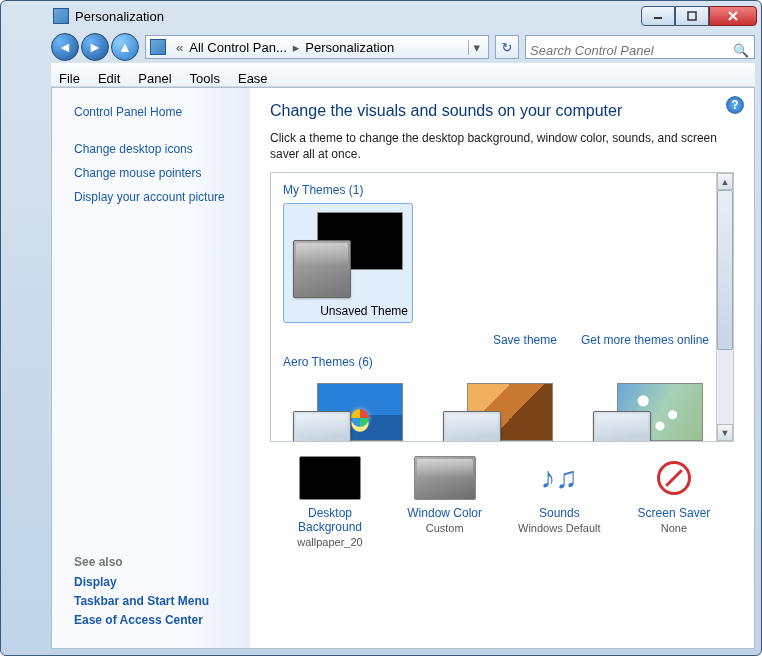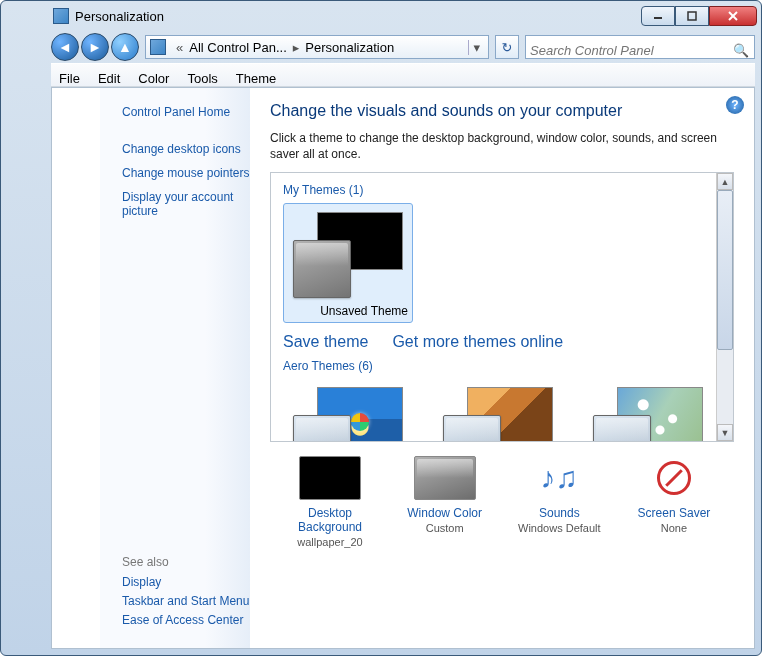--- a/index.html
+++ b/index.html
@@ -25,24 +25,24 @@
 .refresh-btn { width:24px; height:24px; background:linear-gradient(#fff,#e0ecf8); border:1px solid #8aa8c8; display:flex; align-items:center; justify-content:center; color:#2a5a9a; font-size:13px;}
 .search { width: 230px; height: 24px; background:#fff; border:1px solid #8aa8c8; display:flex; align-items:flex-end; padding:0 4px; margin-left:4px;}
 .search input { flex:1; border:0; outline:0; font-size:13px; font-style:italic; color:#888; }
 .search-icon { color:#3a6aaa; font-size:13px; }
 
 .menubar { height: 24px; background:linear-gradient(#fbfcfd,#eef2f8); border-top:1px solid #fff; border-bottom:1px solid #d0d8e0; display:flex; align-items:flex-end; padding:0 8px; gap:18px; font-size:13px; margin:0 6px;}
 .menubar span { cursor:default; }
 
 .content { flex:1; background:#fff; margin:0 6px 6px 6px; border:1px solid #b0c0d0; display:flex; position:relative; overflow:hidden; }
 
-.sidebar { width:210px; background:linear-gradient(to right,#f8fafe 70%,#e6eef8); padding:12px 0 12px 22px; font-size:12px; display:flex; flex-direction:column;margin-left:48px; }
+.sidebar { width:210px; background:linear-gradient(to right,#f8fafe 70%,#e6eef8); padding:12px 0 12px 22px; font-size:12px; display:flex; flex-direction:column; }
 .sidebar a { color:#1a5aaa; text-decoration:none; display:block; margin:5px 0; cursor:pointer; }
 .sidebar .cph { margin-bottom:18px; }
-.sidebar .see-also { margin-top:auto; margin-bottom:4px; }
+.sidebar .see-also { margin-top:auto; margin-bottom:4px;font-weight:bold; }
 .sidebar .see-hdr { color:#777; margin-bottom:6px; }
 
 .main { flex:1; padding: 14px 20px 10px 20px; position:relative; }
 .help-icon { position:absolute; top:8px; right:10px; width:18px; height:18px; border-radius:50%; background:radial-gradient(#6fb4ff,#1a5a9a); color:#fff; font-size:12px; display:flex; align-items:center; justify-content:center; font-weight:bold;}
 .page-title { color:#0a3a7a; font-size:16px; font-weight:normal; margin-bottom:10px; }
 .page-desc { font-size:12px; color:#222; margin-bottom:10px; line-height:1.35; }
 
 .theme-pane { border:1px solid #c0c8d0; height:270px; position:relative; overflow:hidden; padding:8px 20px 8px 12px; }
 .scrollbar { position:absolute; right:0; top:0; bottom:0; width:17px; background:#e8ecf2; border-left:1px solid #ccc;}
 .sb-btn { height:17px; background:linear-gradient(#f4f6fa,#d8e0ea); border:1px solid #bbb; display:flex; align-items:center; justify-content:center; font-size:9px; color:#555;}
@@ -51,21 +51,21 @@
 .sb-bot { position:absolute; bottom:0; left:0; right:0;}
 
 .group-hdr { color:#1a5aaa; font-size:12px; margin:2px 0 6px 0; }
 .theme-row { display:flex; gap:20px; }
 .theme-card { width:130px; text-align:right; font-size:12px; padding:4px; }
 .theme-card.selected { background:#e0eefc; border:1px solid #7aaee8; border-radius:3px; }
 .thumb-stack { position:relative; width:110px; height:86px; margin:4px auto 6px auto; }
 .thumb-back { position:absolute; top:0; right:0; width:86px; height:58px; border:1px solid #888; }
 .thumb-front { position:absolute; bottom:0; left:0; width:58px; height:58px; background:linear-gradient(160deg, rgba(255,255,255,0.35), rgba(0,0,0,0.15)), #888; border:1px solid #666; border-radius:2px; box-shadow:0 1px 2px rgba(0,0,0,0.25);}
 .thumb-front::before{content:"";position:absolute;top:2px;left:2px;right:2px;height:40%;background:linear-gradient(rgba(255,255,255,0.45),rgba(255,255,255,0));border-radius:2px 2px 0 0;}
-.theme-links { display:flex; gap:24px; font-size:16px; margin:10px 4px 8px 0;}
+.theme-links { display:flex; gap:24px; justify-content:flex-end; font-size:12px; margin:10px 4px 8px 0;}
 .theme-links a { color:#1a5aaa; text-decoration:none; cursor:pointer;}
 
 .aero .thumb-back { background:linear-gradient(#87ceeb,#4682b4); }
 .aero .thumb-front { background:linear-gradient(160deg, rgba(255,255,255,0.35), rgba(0,0,0,0.1)), #c8d8e8; }
 .aero.t1 .thumb-back { background: radial-gradient(circle at 50% 70%, #ffe680 0 8px, transparent 9px), linear-gradient(#2980d8 55%, #1e5fa8 55%); }
 .aero.t1 .thumb-back::after{content:"";position:absolute;left:50%;top:60%;width:18px;height:18px;transform:translate(-50%,-50%);border-radius:50%;background:conic-gradient(#e74c3c 0 90deg,#2ecc71 0 180deg,#3498db 0 270deg,#f1c40f 0 360deg);box-shadow:0 0 4px rgba(255,255,255,0.6);}
 .aero.t2 .thumb-back { background: linear-gradient(135deg,#f0b060 0 30%,#c87830 30% 55%,#7a4418 55% 100%); }
 .aero.t3 .thumb-back { background: radial-gradient(circle at 30% 30%, #fff 0 5px, transparent 6px), radial-gradient(circle at 65% 55%, #fff 0 4px, transparent 5px), radial-gradient(circle at 50% 75%, #fff 0 4px, transparent 5px), linear-gradient(120deg,#6aa8d8,#a8d0b8,#9ac090); }
 
 .bottom-row { display:flex; justify-content:space-between; margin-top:14px; padding:0 6px;}
@@ -124,23 +124,23 @@
     <div class="refresh-btn">↻</div>
     <div class="search">
       <input placeholder="Search Control Panel" style="">
       <span class="search-icon">🔍</span>
     </div>
   </div>
 
   <div class="menubar">
     <span>File</span>
     <span>Edit</span>
-    <span>Color</span>
+    <span>Panel</span>
     <span>Tools</span>
-    <span>Theme</span>
+    <span>Ease</span>
   </div>
 
   <div class="content">
 
     <div class="sidebar">
       <a class="cph">Control Panel Home</a>
       <a>Change desktop icons</a>
       <a>Change mouse pointers</a>
       <a>Display your account picture</a>
       <div class="see-also">

